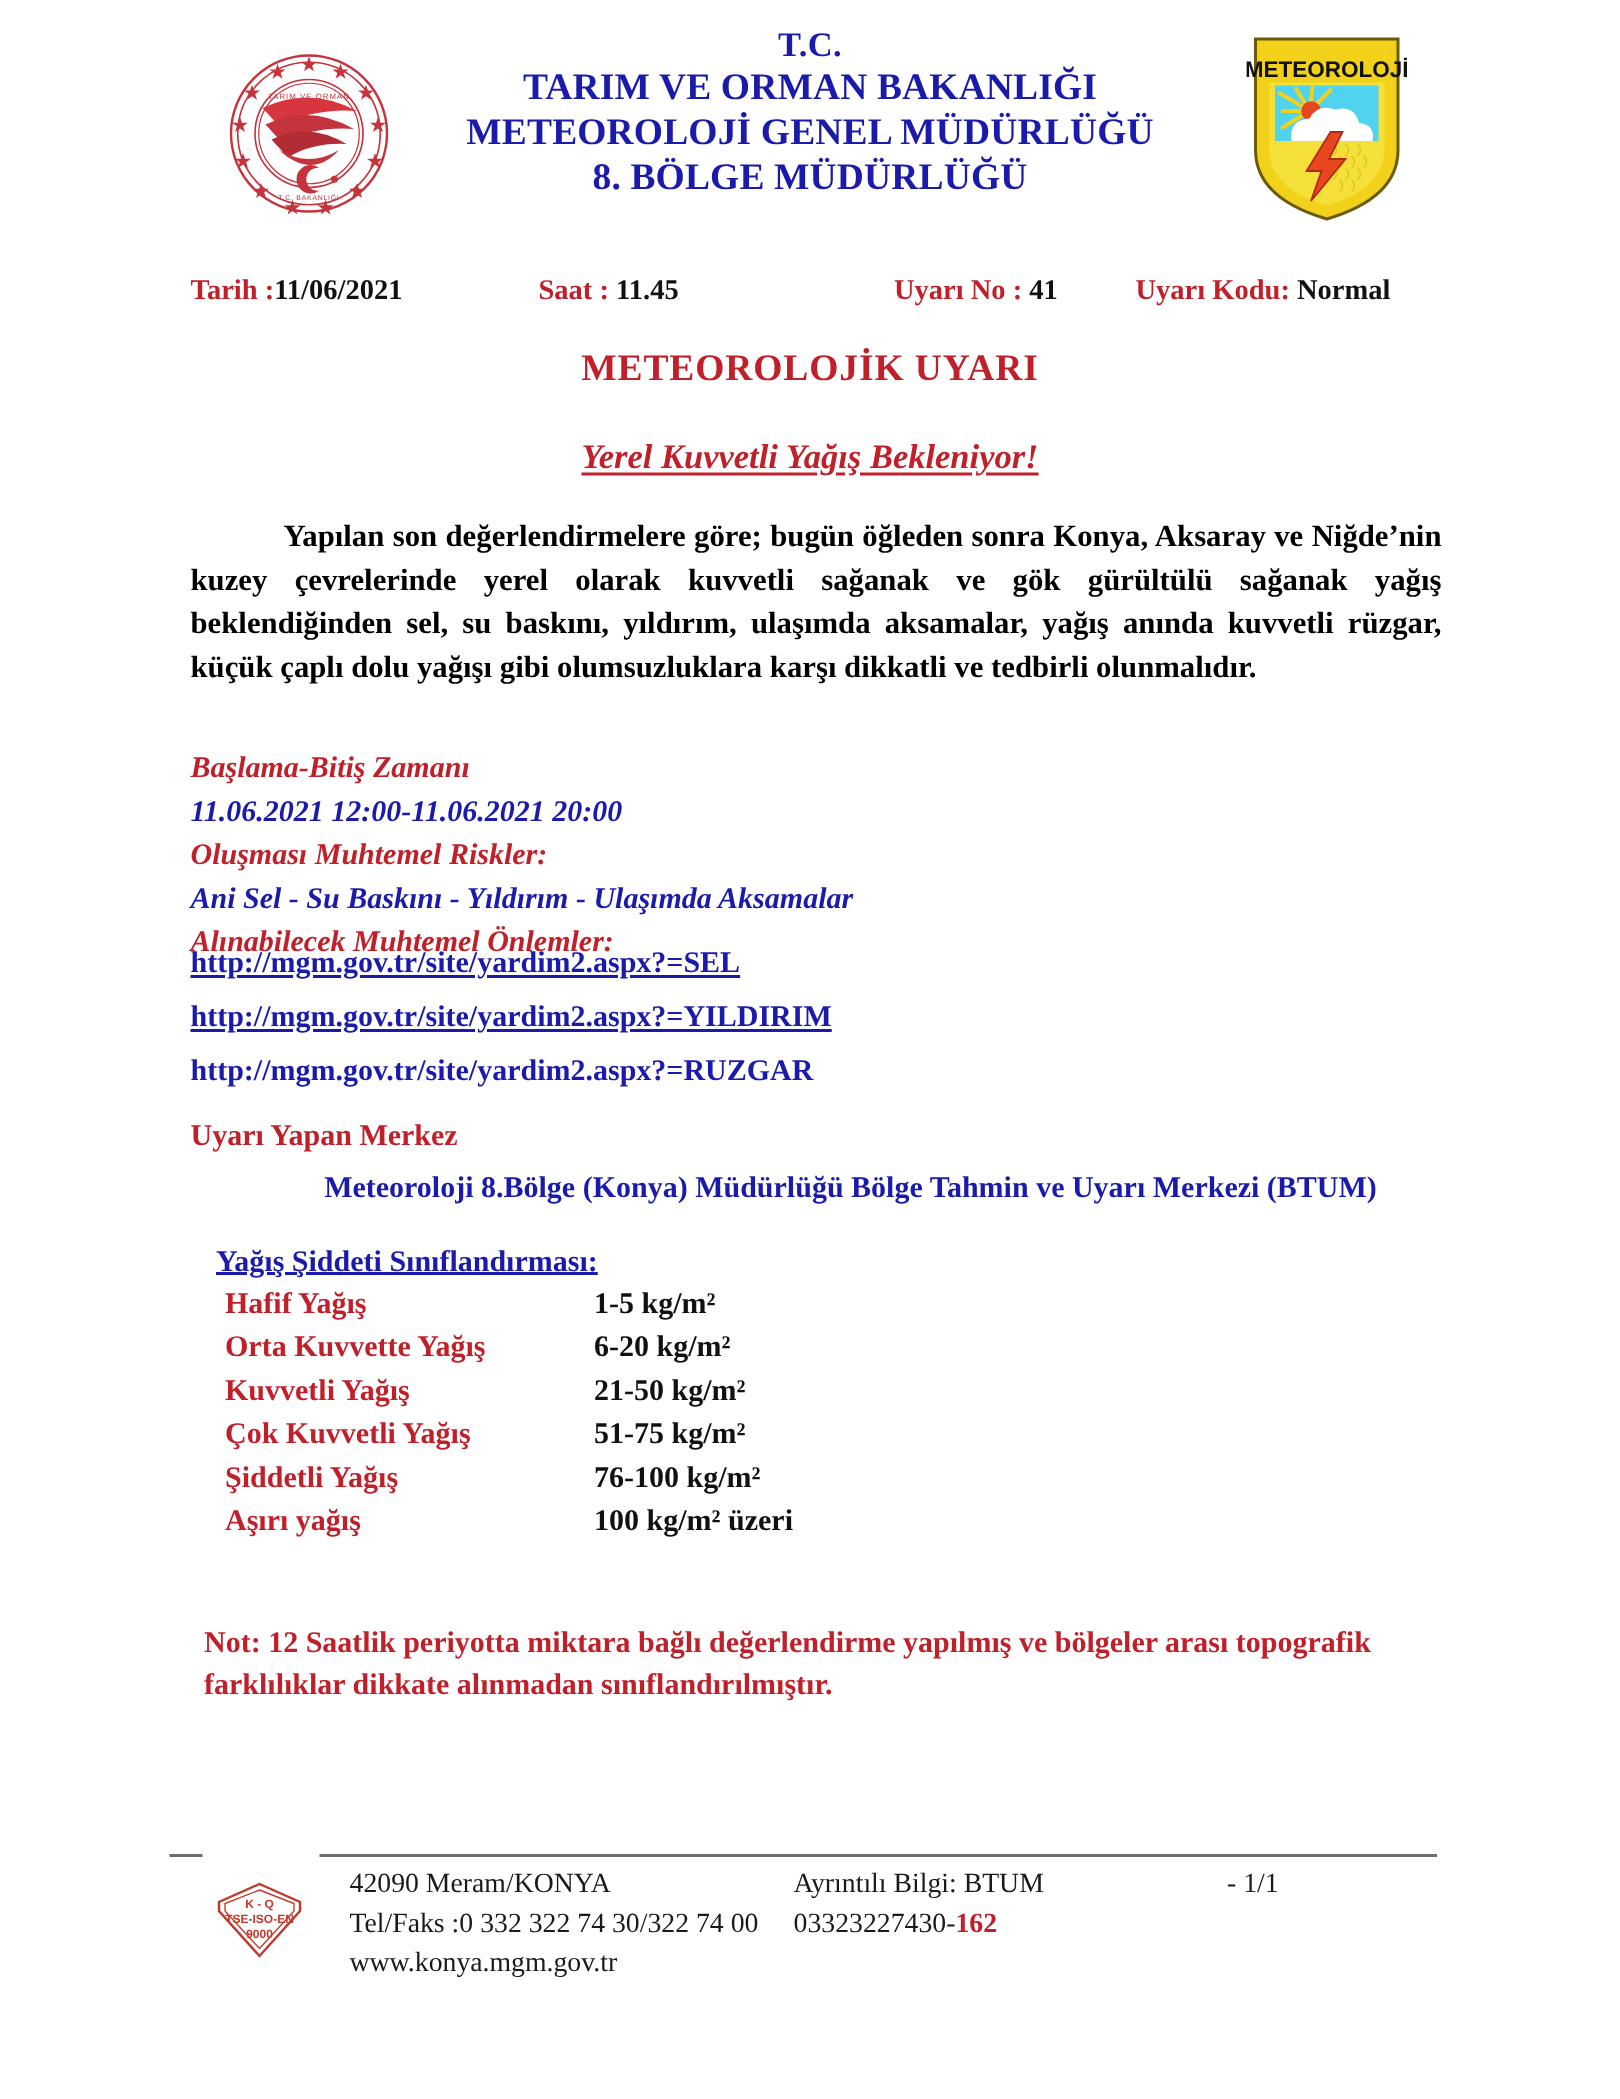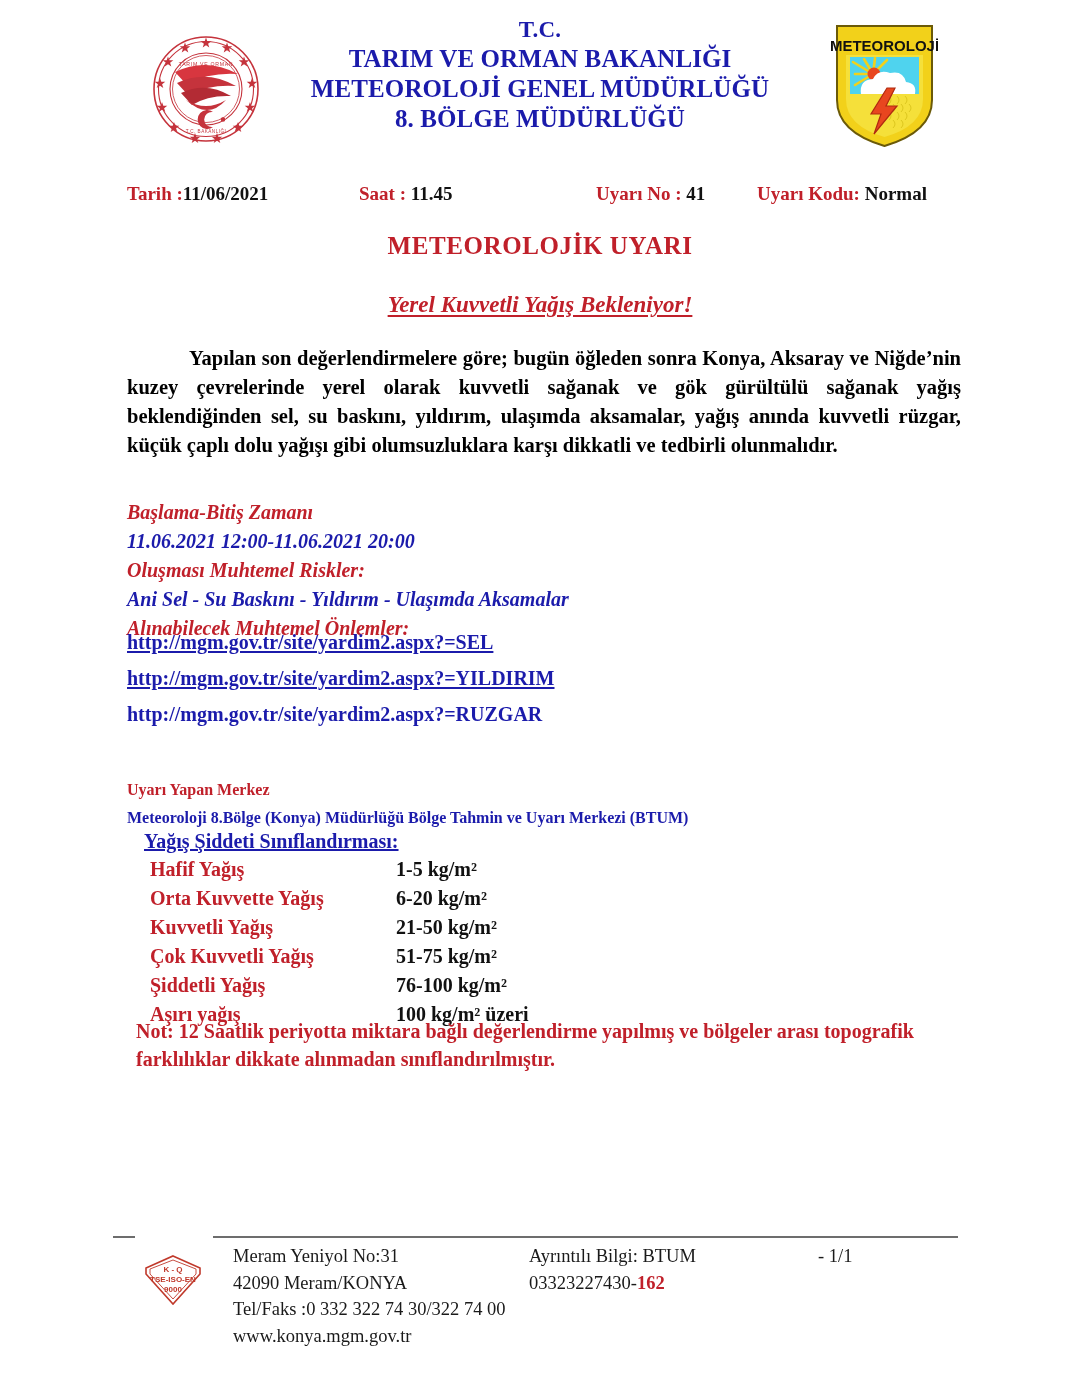--- a/index.html
+++ b/index.html
@@ -147,27 +147,26 @@
     text-decoration: underline;
     text-underline-offset: 2px;
   }
   .links .plainlink.no-underline { text-decoration: none; }
 
   .center-block {
     position: absolute;
     left: 127px;
     top: 740px;
     width: 880px;
-    font-size: 16px;
+    font-size: 20px;
     font-weight: bold;
     line-height: 1.75;
-    margin-top: 36px;
   }
   .center-block .lbl { color: #c0202a; display: block; }
-  .center-block .val { color: #1b1bab; display: block; }
+  .center-block .val { color: #1b1bab; display: block; text-align: center; }
 
   
   .class-block {
     position: absolute;
     left: 144px;
     top: 830px;
     width: 600px;
   }
   .class-title {
     color: #1b1bab;
@@ -188,21 +187,21 @@
     vertical-align: top;
     line-height: 1.0;
   }
   .class-table td.cat { color: #c0202a; width: 246px; }
   .class-table td.val { color: #111111; }
 
   
   .note {
     position: absolute;
     left: 136px;
-    top: 1017px;
+    top: 1081px;
     width: 800px;
     font-size: 20px;
     font-weight: bold;
     line-height: 1.42;
     color: #c0202a;
   }
 
   
   .footer-dash {
     position: absolute;
@@ -398,21 +397,20 @@
     <polygon points="41,8 68,20 68,26 41,56 14,26 14,20" fill="none" stroke="#c0392b" stroke-width="1.6"></polygon>
     <polygon points="41,12 64,21 64,26 41,51 18,26 18,21" fill="none" stroke="#c0392b" stroke-width="0.9"></polygon>
     <text x="41" y="24" font-family="'Liberation Sans', sans-serif" font-size="8" font-weight="bold" fill="#c0392b" text-anchor="middle">K - Q</text>
     <text x="41" y="34" font-family="'Liberation Sans', sans-serif" font-size="8" font-weight="bold" fill="#c0392b" text-anchor="middle">TSE-ISO-EN</text>
     <text x="41" y="44" font-family="'Liberation Sans', sans-serif" font-size="8" font-weight="bold" fill="#c0392b" text-anchor="middle">9000</text>
   </svg>
 </div>
 
 <div class="footer">
   <div class="col-address">
-    <div>Meram Yeniyol  No:31</div>
     <div>42090 Meram/KONYA</div>
     <div>Tel/Faks :0 332 322 74 30/322 74 00</div>
     <div>www.konya.mgm.gov.tr</div>
   </div>
   <div class="col-info">
     <div>Ayrıntılı Bilgi: BTUM</div>
     <div><span>03323227430-</span><span class="ext-red">162</span></div>
   </div>
   <div class="col-page">
     <div>-  1/1</div>

